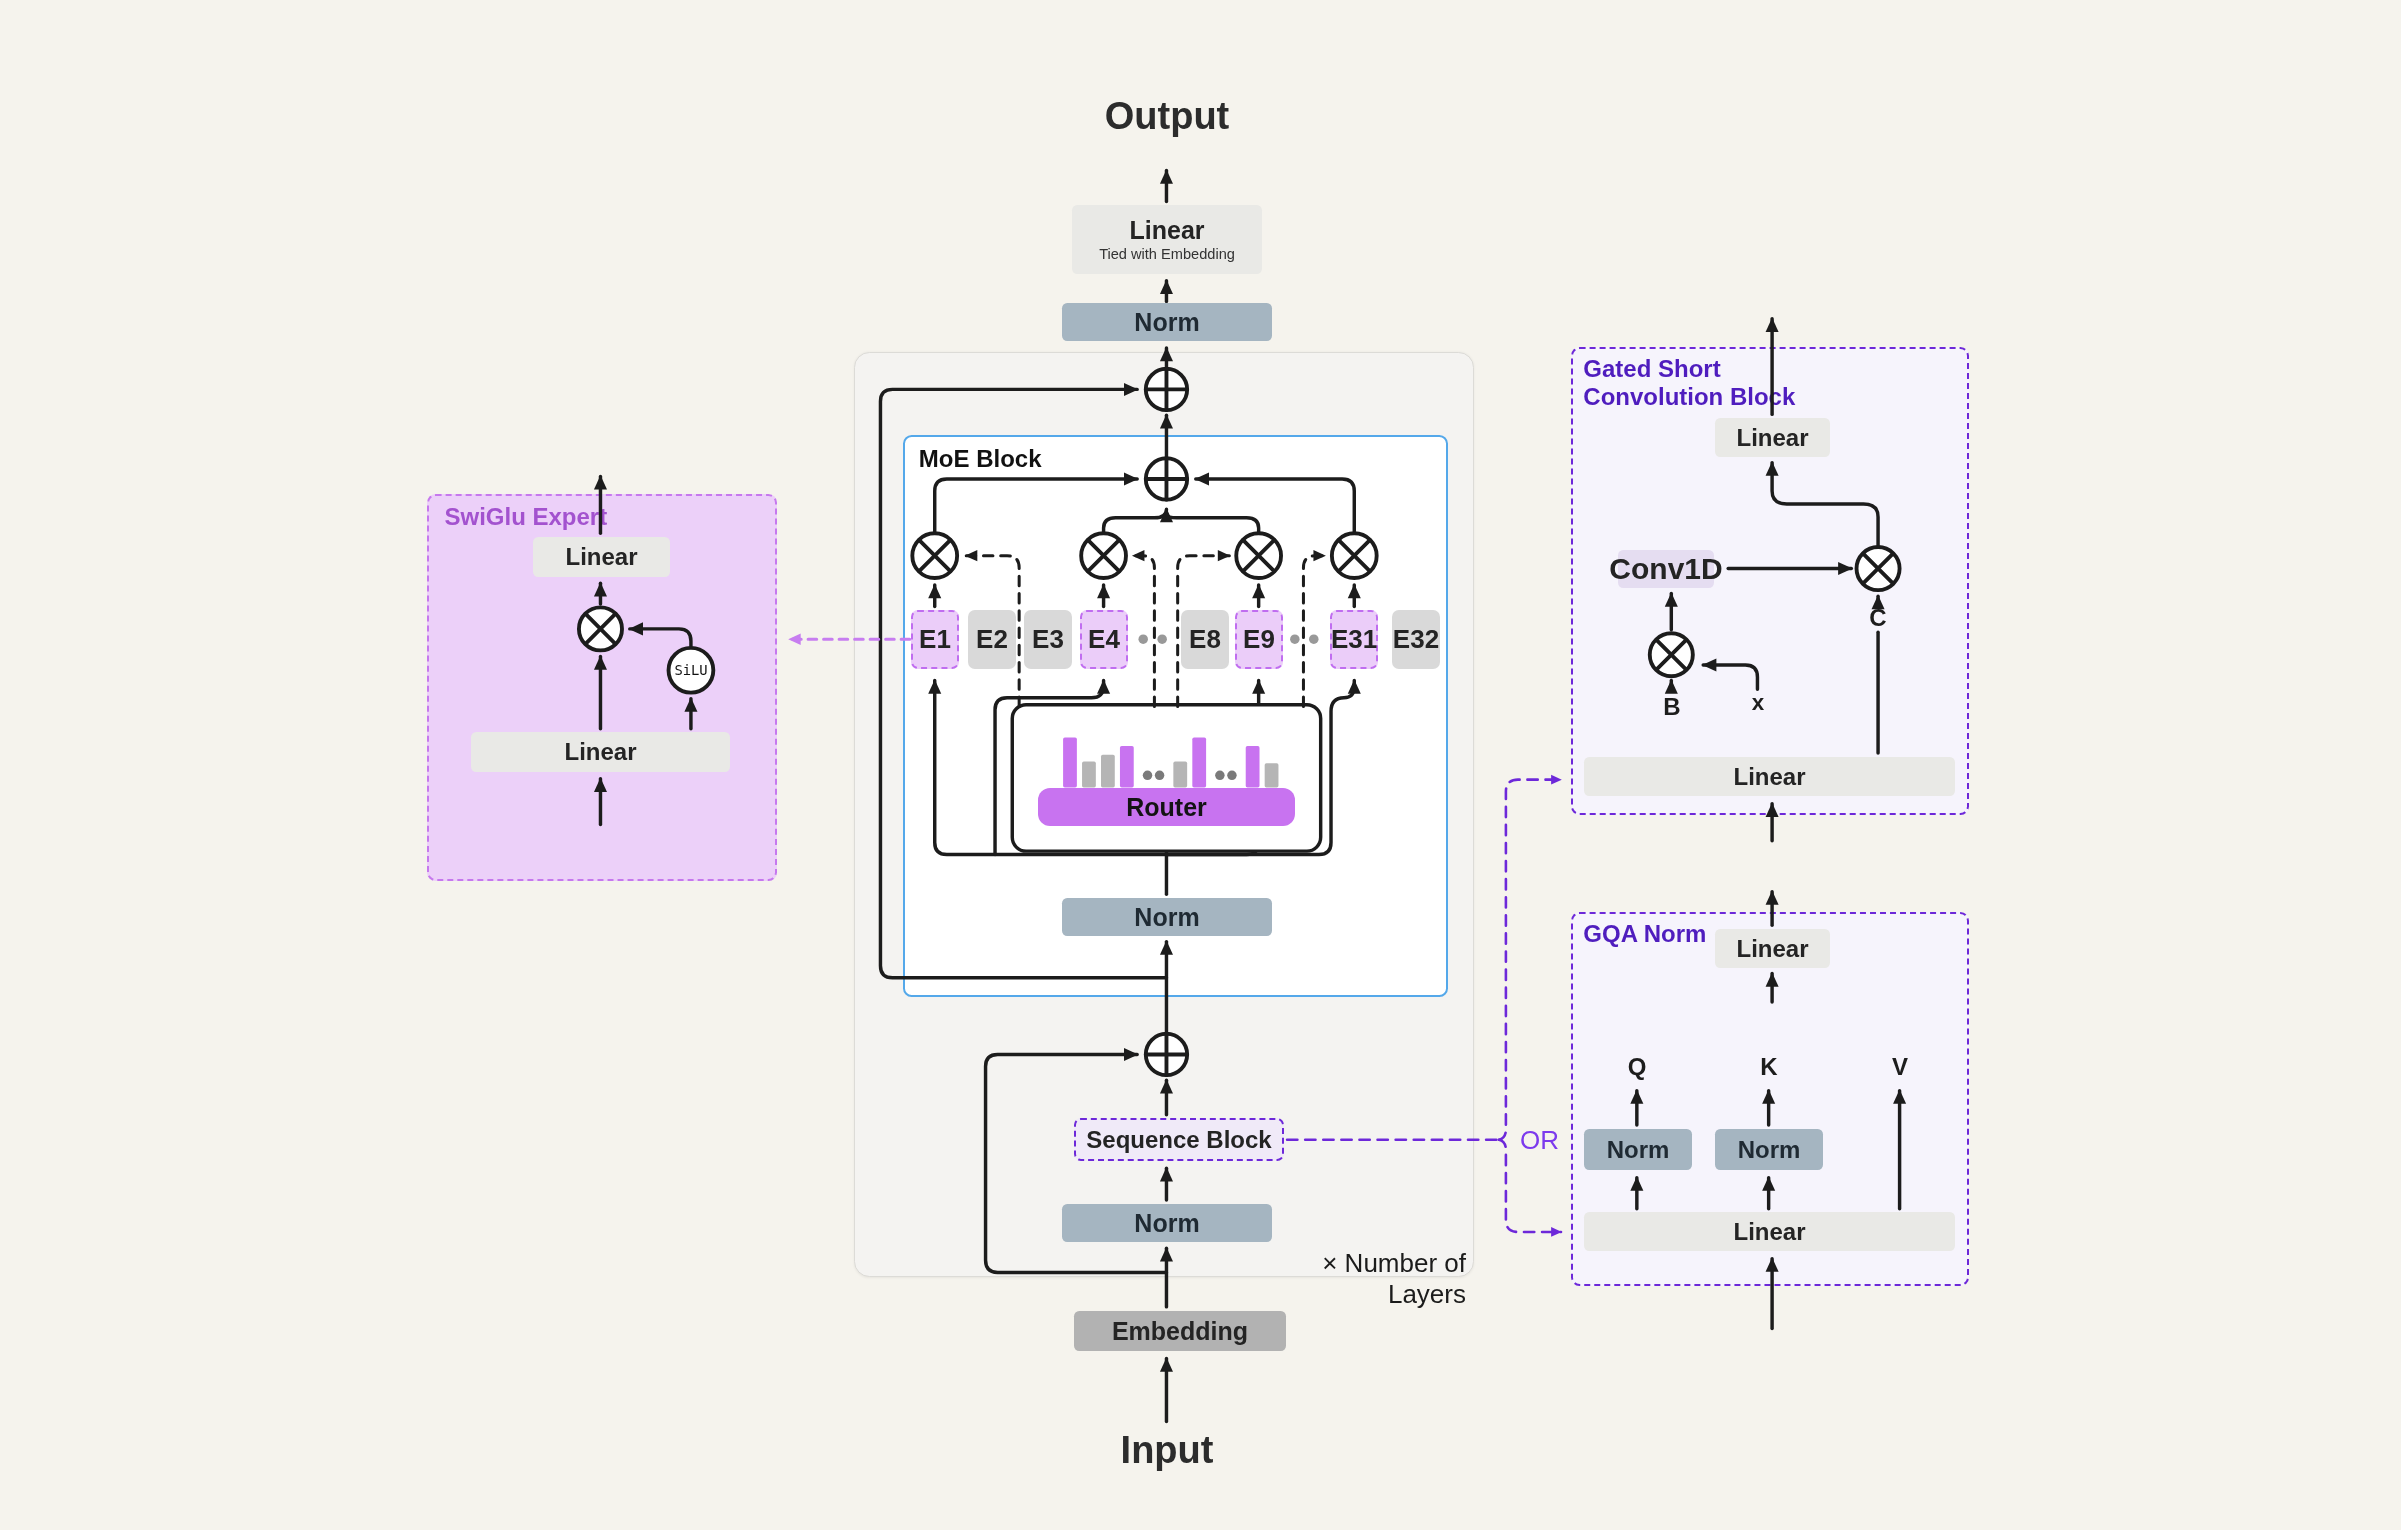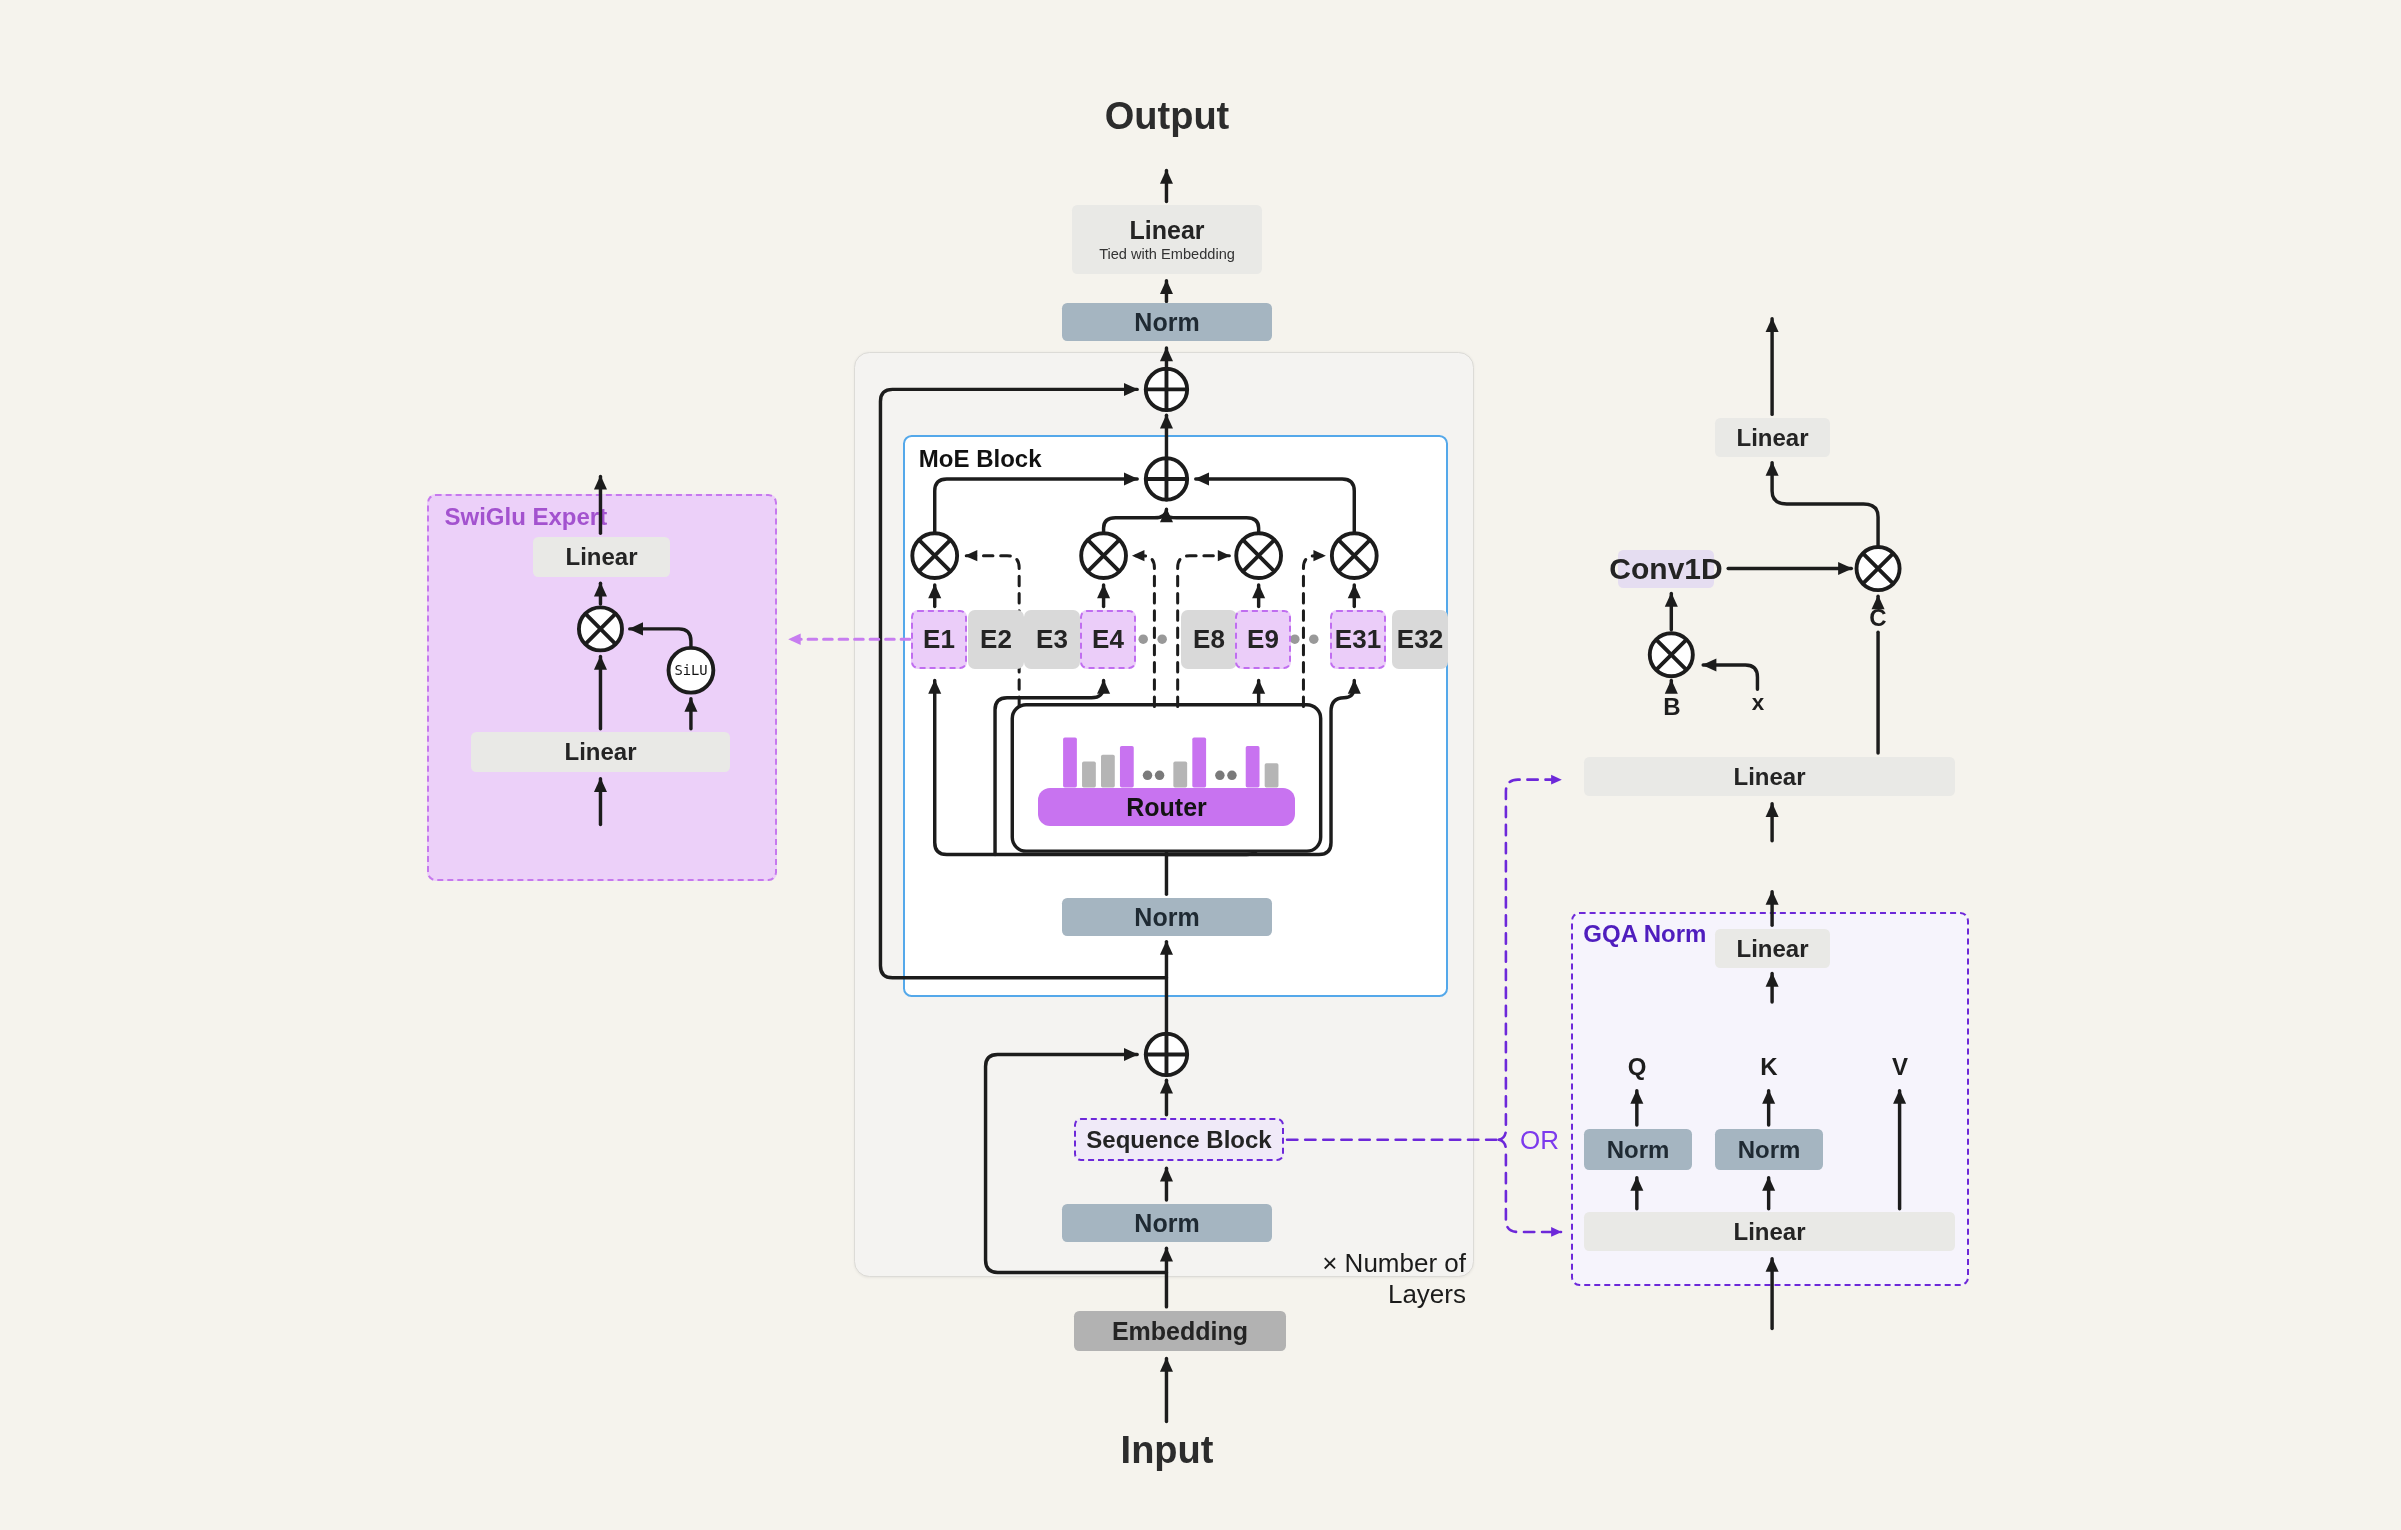--- a/index.html
+++ b/index.html
@@ -20,21 +20,21 @@
   svg.wires{position:absolute;left:0;top:0;z-index:5;pointer-events:none;}
   
   .bx{position:absolute;z-index:10;display:flex;align-items:center;justify-content:center;
       box-sizing:border-box;border-radius:5.2px;font-weight:bold;font-size:25px;color:#242424;}
   .norm{background:var(--norm-fill,#a5b5c1);color:#1f2a33;}
   .linear{background:var(--linear-fill,#e9e9e6);}
   .emb{background:var(--embedding-fill,#b2b2b2);}
   .router{background:var(--router-purple,#c873f0);color:#131313;border-radius:12px;text-align:center;}
   .seq{background:#f0eaf8;border:2.6px dashed var(--violet,#6d28d9);border-radius:6.9px;font-size:24px;}
   .lav{background:#e5ddf1;}
-  .expert{width:56px;height:59px;border-radius:6.9px;background:var(--inactive-expert-fill,#d9d9d9);
+  .expert{width:48px;height:59px;border-radius:6.9px;background:var(--inactive-expert-fill,#d9d9d9);
           font-size:26px;}
   .expert.on{background:var(--active-expert-fill,#ebcdf9);border:2.6px dashed var(--accent-purple,#c06df0);}
   .two-line{flex-direction:column;line-height:1.05;}
   .sub{font-weight:normal;font-size:14.6px;color:#333;margin-top:3.4px;}
   .bigword{position:absolute;z-index:10;font-size:38px;font-weight:bold;color:#2c2c2c;
            transform:translateX(-50%);white-space:nowrap;}
   .freelab{position:absolute;z-index:10;font-weight:bold;font-size:24px;color:#1d1d1d;
            transform:translate(-50%,-50%);}
   .note{position:absolute;z-index:10;font-size:26px;color:#1b1b1b;}
   .or{position:absolute;z-index:10;font-size:26px;color:#7c3aed;font-weight:normal;}
@@ -49,20 +49,26 @@
   <div class="panel layer-container" style="left:854px;top:352px;width:620px;height:925px;"></div>
 
   <div class="panel moe-box" style="left:903px;top:435px;width:545px;height:562px;">
     <span class="blk-title moe-title" style="left:13.8px;top:7.8px;">MoE Block</span>
   </div>
 
   <div class="panel swiglu-box" style="left:427px;top:494px;width:350px;height:387px;">
     <span class="blk-title swiglu-title" style="left:15.5px;top:6.9px;">SwiGlu Expert</span>
   </div>
 
+  <div class="panel side-box" style="left:1571px;top:347px;width:398px;height:468px;">
+    <span class="blk-title violet-title" style="left:10.3px;top:6px;">
+      <span>Gated Short</span><br>
+      <span>Convolution Block</span>
+    </span>
+  </div>
 
   <div class="panel side-box" style="left:1571px;top:912px;width:398px;height:374px;">
     <span class="blk-title violet-title" style="left:10.3px;top:6px;">GQA Norm</span>
   </div>
 
   <svg class="wires" width="2401" height="1530" viewBox="0 0 2787 1776">
     <defs>
       <marker id="ab" viewBox="0 0 9 8" markerUnits="strokeWidth" markerWidth="4.6" markerHeight="4.6" refX="8" refY="4" orient="auto">
           <path d="M0.5,0.3 L8.6,4 L0.5,7.7 z" fill="#1c1c1c"></path>
         </marker>

